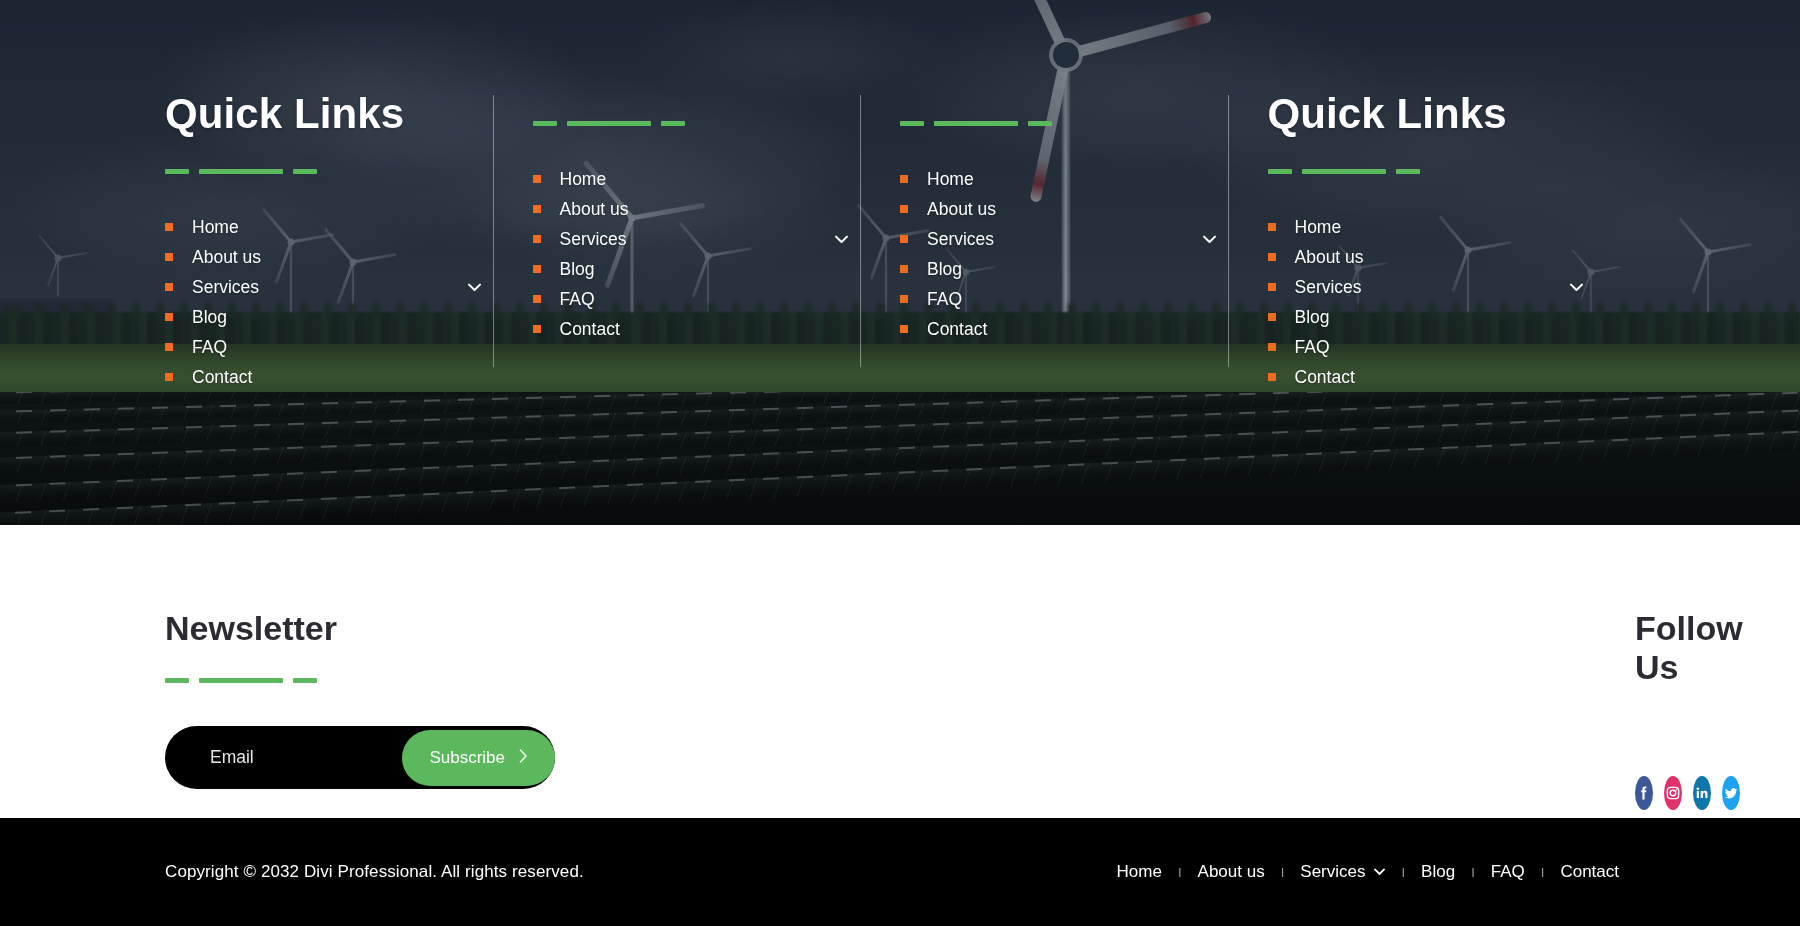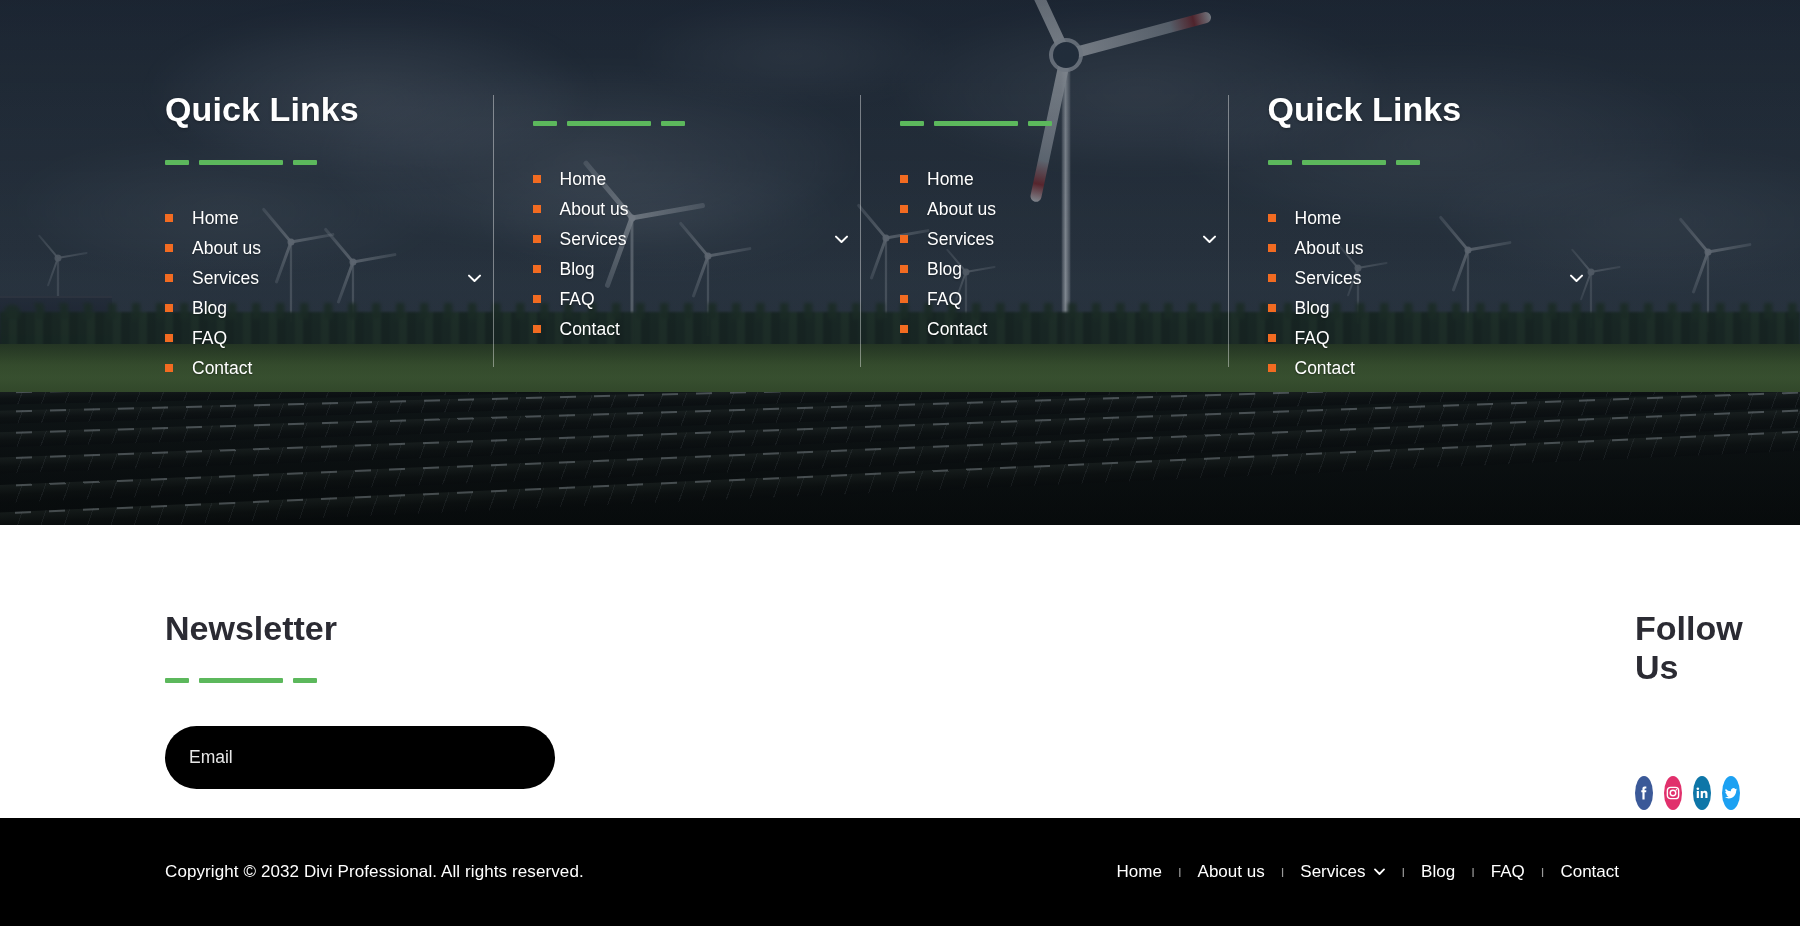--- a/index.html
+++ b/index.html
@@ -180,21 +180,21 @@
     flex: 1 1 0;
     padding-top: 90px;
   }
   .link-col + .link-col::before {
     content: "";
     position: absolute; left: -40px; top: 95px;
     width: 1px; height: 272px;
     background: rgba(255,255,255,.40);
   }
   .col-title {
-    font-size: 34px;
+    font-size: 42px;
     font-weight: 700;
     color: #ffffff;
     letter-spacing: .1px;
     line-height: 1.15;
     text-shadow: 0 1px 3px rgba(0,0,0,.35);
   }
   .divider {
     margin-top: 31px;
     display: flex;
     align-items: center;
@@ -269,20 +269,21 @@
   }
   .email-input {
     flex: 1;
     background: transparent;
     border: none;
     outline: none;
     color: #ffffff;
     font-size: 17.5px;
     font-family: "Liberation Sans", sans-serif;
     padding-left: 24px;
+    margin-left: 21px;
   }
   .email-input::placeholder { color: #e7e7e7; opacity: 1; }
   .subscribe-btn {
     position: absolute;
     right: 0; top: 50%;
     transform: translateY(-50%);
     height: 56px;
     padding: 0 27px;
     background: #5cb85c;
     border: none;
@@ -635,20 +636,28 @@
     <div class="news-col">
       <h3 class="mid-title">Newsletter</h3>
       <div class="divider mid-divider">
         <span class="d-short"></span>
           <span class="d-long"></span>
           <span class="d-tail"></span>
       </div>
 
       <div class="subscribe-form">
         <input class="email-input" type="text" placeholder="Email" style="">
+        <button class="subscribe-btn">
+          <span>Subscribe</span>
+          <span class="arrow">
+            <svg width="9" height="14" viewBox="0 0 9 14">
+                <path d="M1.5 1 L7 7 L1.5 13" stroke="#ffffff" stroke-width="1.6" fill="none" stroke-linecap="round" stroke-linejoin="round"></path>
+              </svg>
+          </span>
+        </button>
       </div>
     </div>
 
     <div class="follow-col">
       <h3 class="mid-title">Follow Us</h3>
       <div class="divider mid-divider">
         <span class="d-short"></span>
           <span class="d-long"></span>
           <span class="d-tail"></span>
       </div>

